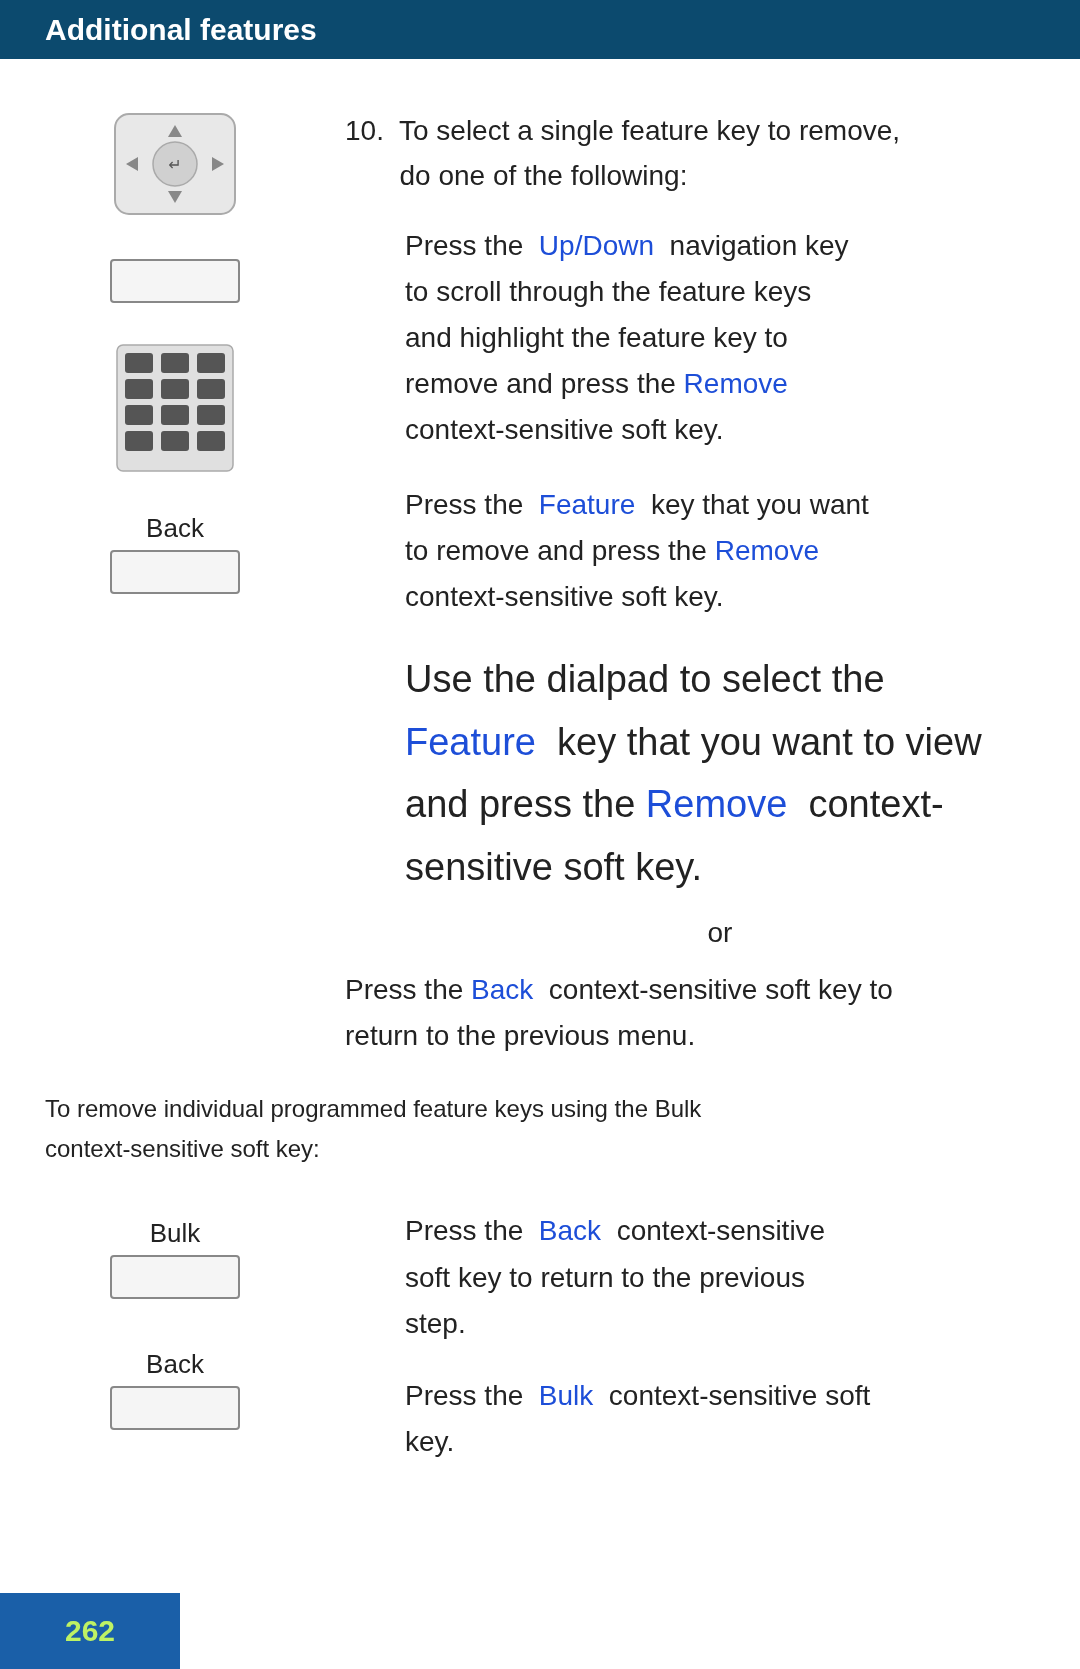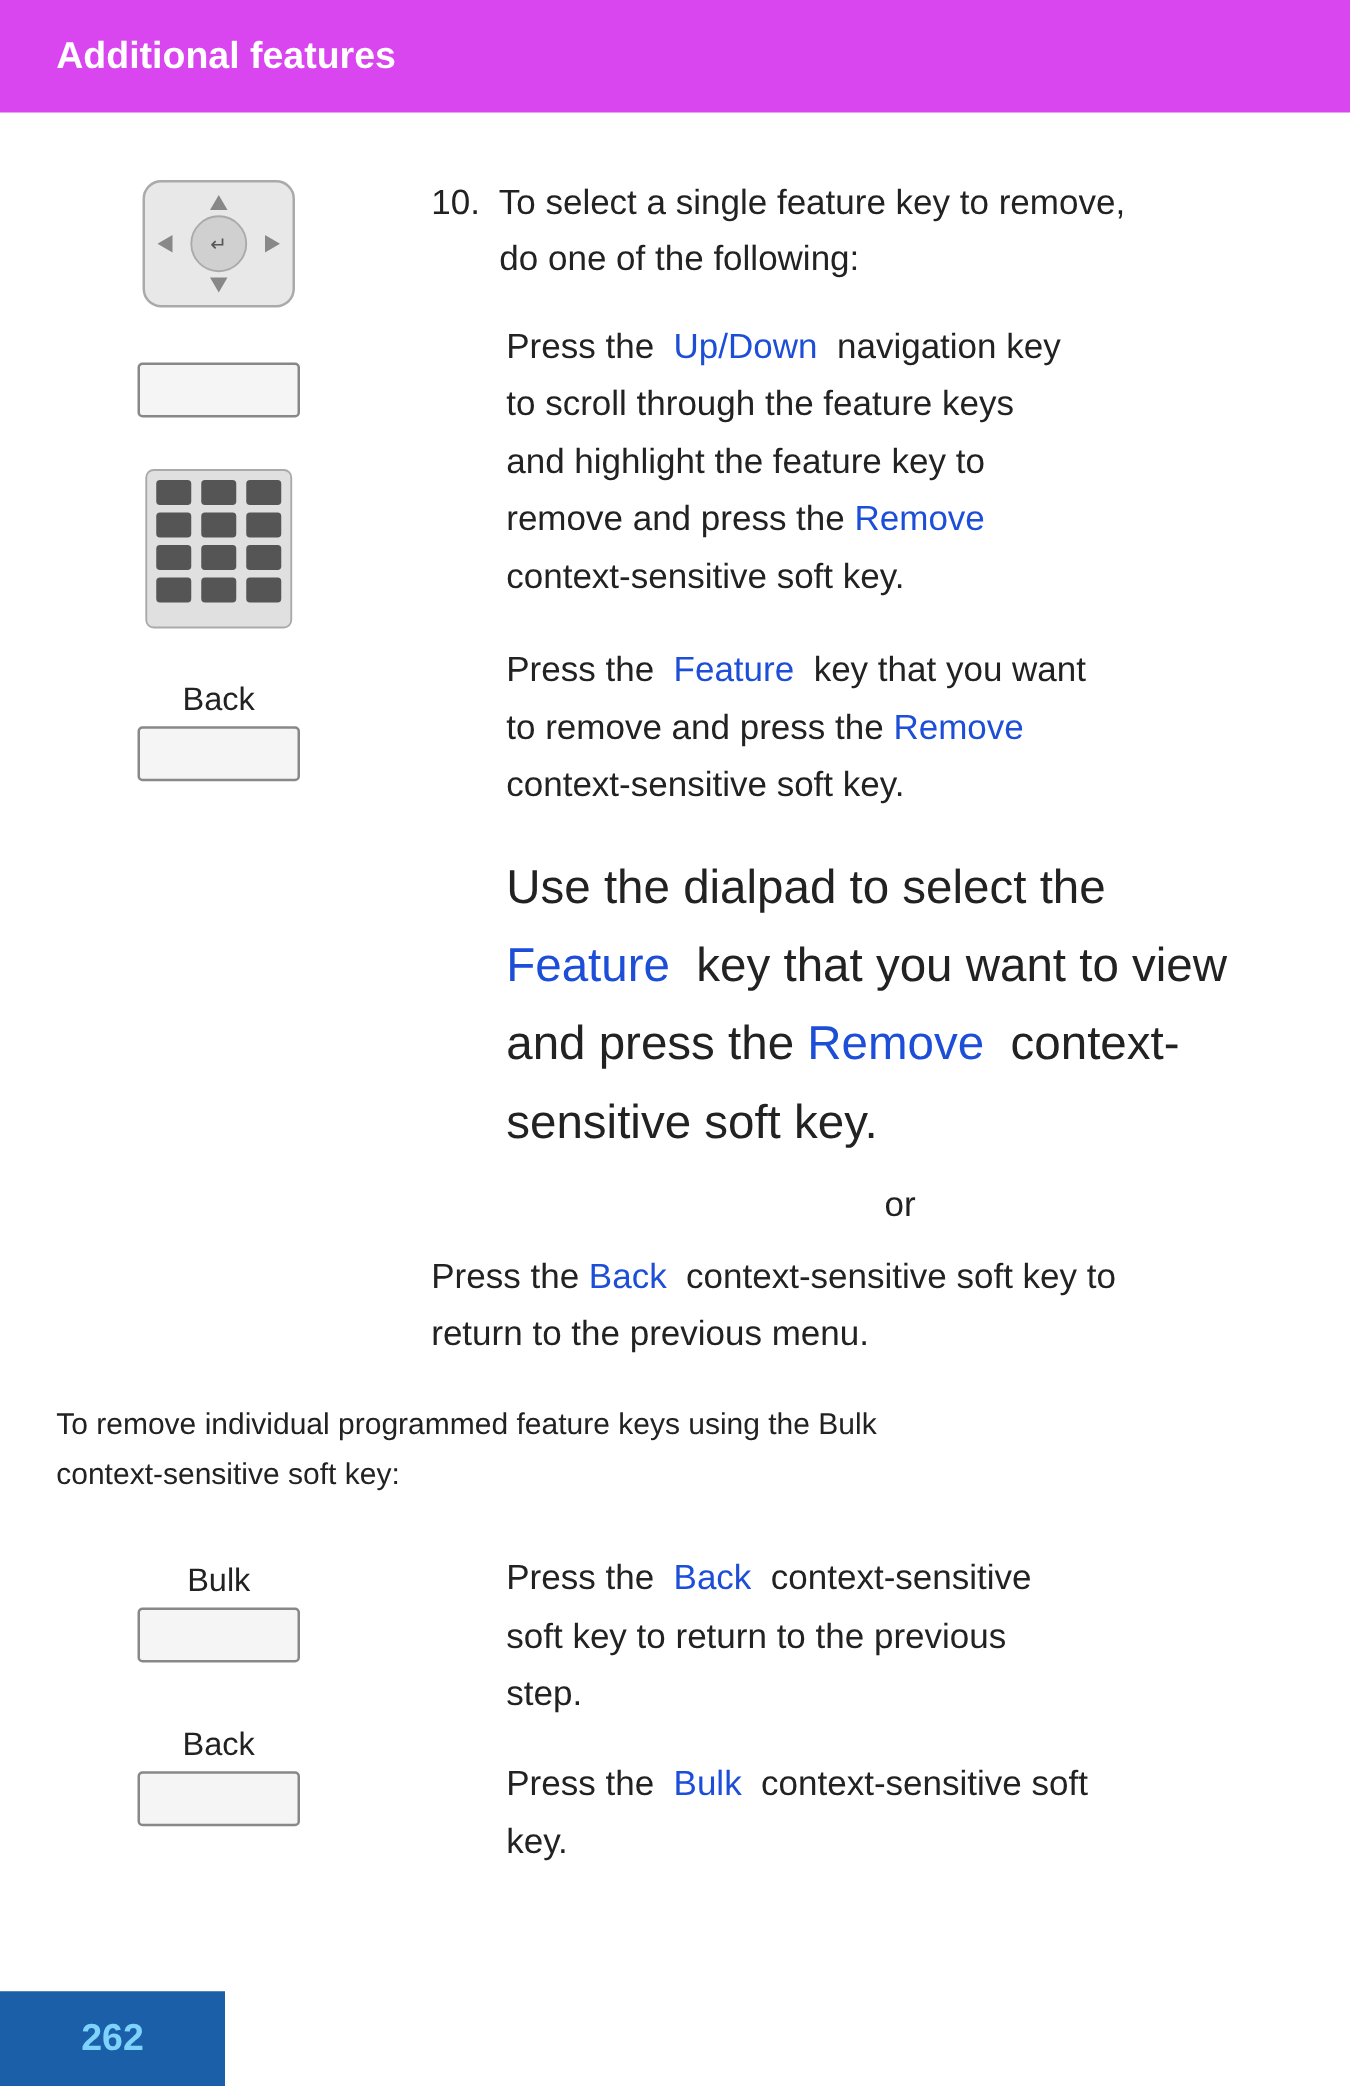--- a/index.html
+++ b/index.html
@@ -7,23 +7,23 @@
       width: 1080px;
       min-height: 1669px;
       background: #ffffff;
       font-family: Arial, Helvetica, sans-serif;
       font-size: 28px;
       color: #222;
       position: relative;
     }
 
     .header-bar {
-      background: #d946ef;
+      background: #0c4a6e;
       width: 100%;
-      height: 90px;
+      height: 59px;
       display: flex;
       align-items: center;
       padding-left: 45px;
     }
 
     .header-title {
       color: #ffffff;
       font-size: 30px;
       font-weight: bold;
     }
@@ -169,21 +169,21 @@
       left: 0;
       width: 180px;
       height: 76px;
       background: #1a5fa8;
       display: flex;
       align-items: center;
       justify-content: center;
     }
 
     .footer-page-num {
-      color: #7dd3fc;
+      color: #bef264;
       font-size: 30px;
       font-weight: bold;
     }
   </style>
 </head>
 <body>
 
 <div class="header-bar">
   <span class="header-title">Additional features</span>
 </div>

